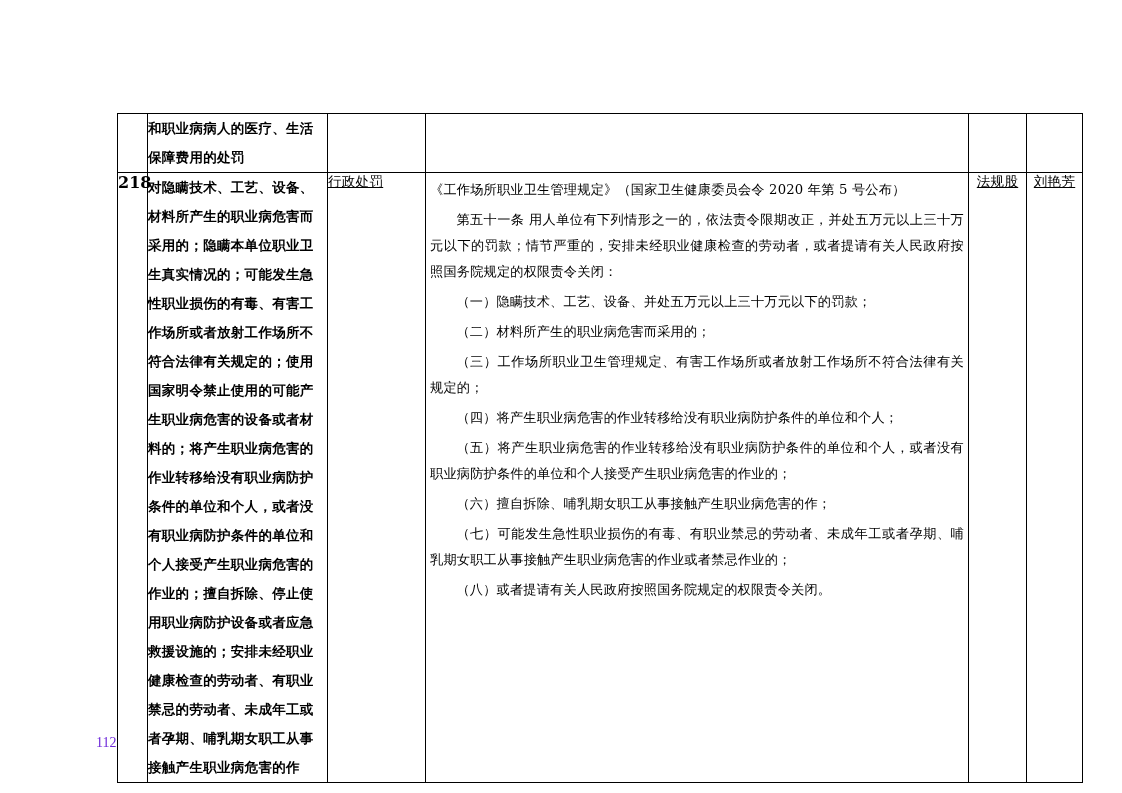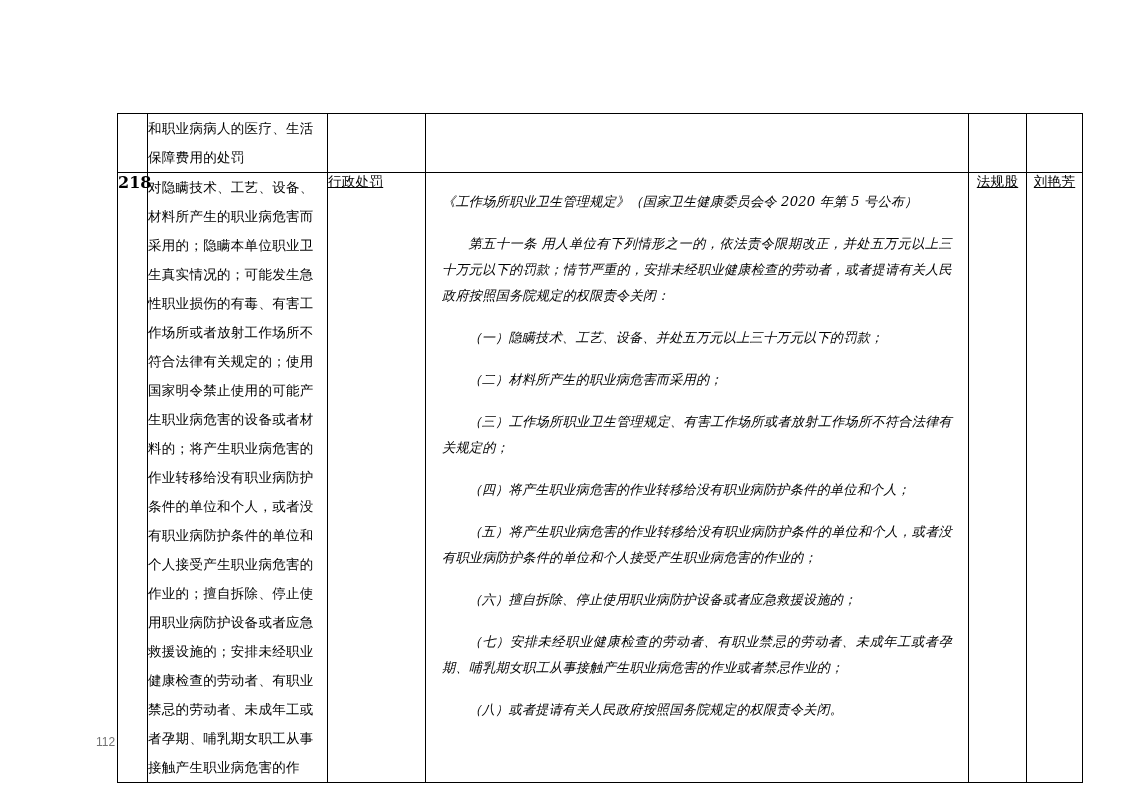--- a/index.html
+++ b/index.html
@@ -42,20 +42,21 @@
   col.c-body  { width: 543px; }
   col.c-dept  { width: 58px; }
   col.c-person{ width: 56px; }
 
   .cell-item {
     font-family: "DejaVu Serif", "Liberation Serif", serif;
     font-size: 13.5px;
     line-height: 29px;
     padding: 3px 4px 3px 6px;
     letter-spacing: 0.3px;
+    font-weight: bold;
   }
   .cell-num {
     font-family: "DejaVu Serif", "Liberation Serif", serif;
     font-size: 16px;
     font-weight: bold;
     text-align: center;
     vertical-align: middle;
     padding: 0;
   }
   .cell-type, .cell-dept, .cell-person {
@@ -70,38 +71,37 @@
   .cell-type { text-align: left; padding-left: 2px; }
   .cell-body {
     font-family: "DejaVu Serif", "Liberation Serif", serif;
     font-size: 13.2px;
     line-height: 26px;
     padding: 6px 10px 6px 10px;
     vertical-align: middle;
     letter-spacing: 0.2px;
   }
   .cell-body p {
-    margin: 16px;
+    margin: 4px;
     text-align: justify;
-    font-style: italic;
   }
   .cell-body p.indent2 {
     text-indent: 2em;
   }
   .row-first .cell-item {
     line-height: 29px;
   }
   .cell-empty { }
   .page-number {
     position: absolute;
     left: 96px;
     top: 735px;
-    font-family: Liberation Sans, sans-serif;
-    font-size: 12px;
-    color: #737373;
+    font-family: Liberation Serif, serif;
+    font-size: 14px;
+    color: #6d28d9;
   }
 </style>
 </head>
 <body>
 
 <div class="page">
 
   <table class="doc-table">
     <colgroup>
       <col class="c-num">
@@ -126,22 +126,22 @@
         <td class="cell-type">行政处罚</td>
         <td class="cell-body">
           <div id="body-paragraphs">
               <p class="">《工作场所职业卫生管理规定》（国家卫生健康委员会令 2020 年第 5 号公布）</p>
               <p class="indent2">第五十一条  用人单位有下列情形之一的，依法责令限期改正，并处五万元以上三十万元以下的罚款；情节严重的，安排未经职业健康检查的劳动者，或者提请有关人民政府按照国务院规定的权限责令关闭：</p>
               <p class="indent2">（一）隐瞒技术、工艺、设备、并处五万元以上三十万元以下的罚款；</p>
               <p class="indent2">（二）材料所产生的职业病危害而采用的；</p>
               <p class="indent2">（三）工作场所职业卫生管理规定、有害工作场所或者放射工作场所不符合法律有关规定的；</p>
               <p class="indent2">（四）将产生职业病危害的作业转移给没有职业病防护条件的单位和个人；</p>
               <p class="indent2">（五）将产生职业病危害的作业转移给没有职业病防护条件的单位和个人，或者没有职业病防护条件的单位和个人接受产生职业病危害的作业的；</p>
-              <p class="indent2">（六）擅自拆除、停止使用职业病防护设备或者应急救援设施的；</p>
-              <p class="indent2">（七）安排未经职业健康检查的劳动者、有职业禁忌的劳动者、未成年工或者孕期、哺乳期女职工从事接触产生职业病危害的作业或者禁忌作业的；</p>
+              <p class="indent2">（六）擅自拆除、哺乳期女职工从事接触产生职业病危害的作；</p>
+              <p class="indent2">（七）可能发生急性职业损伤的有毒、有职业禁忌的劳动者、未成年工或者孕期、哺乳期女职工从事接触产生职业病危害的作业或者禁忌作业的；</p>
               <p class="indent2">（八）或者提请有关人民政府按照国务院规定的权限责令关闭。</p>
             </div>
         </td>
         <td class="cell-dept">法规股</td>
         <td class="cell-person">刘艳芳</td>
       </tr>
     </tbody>
   </table>
 
   <div class="page-number">112</div>

